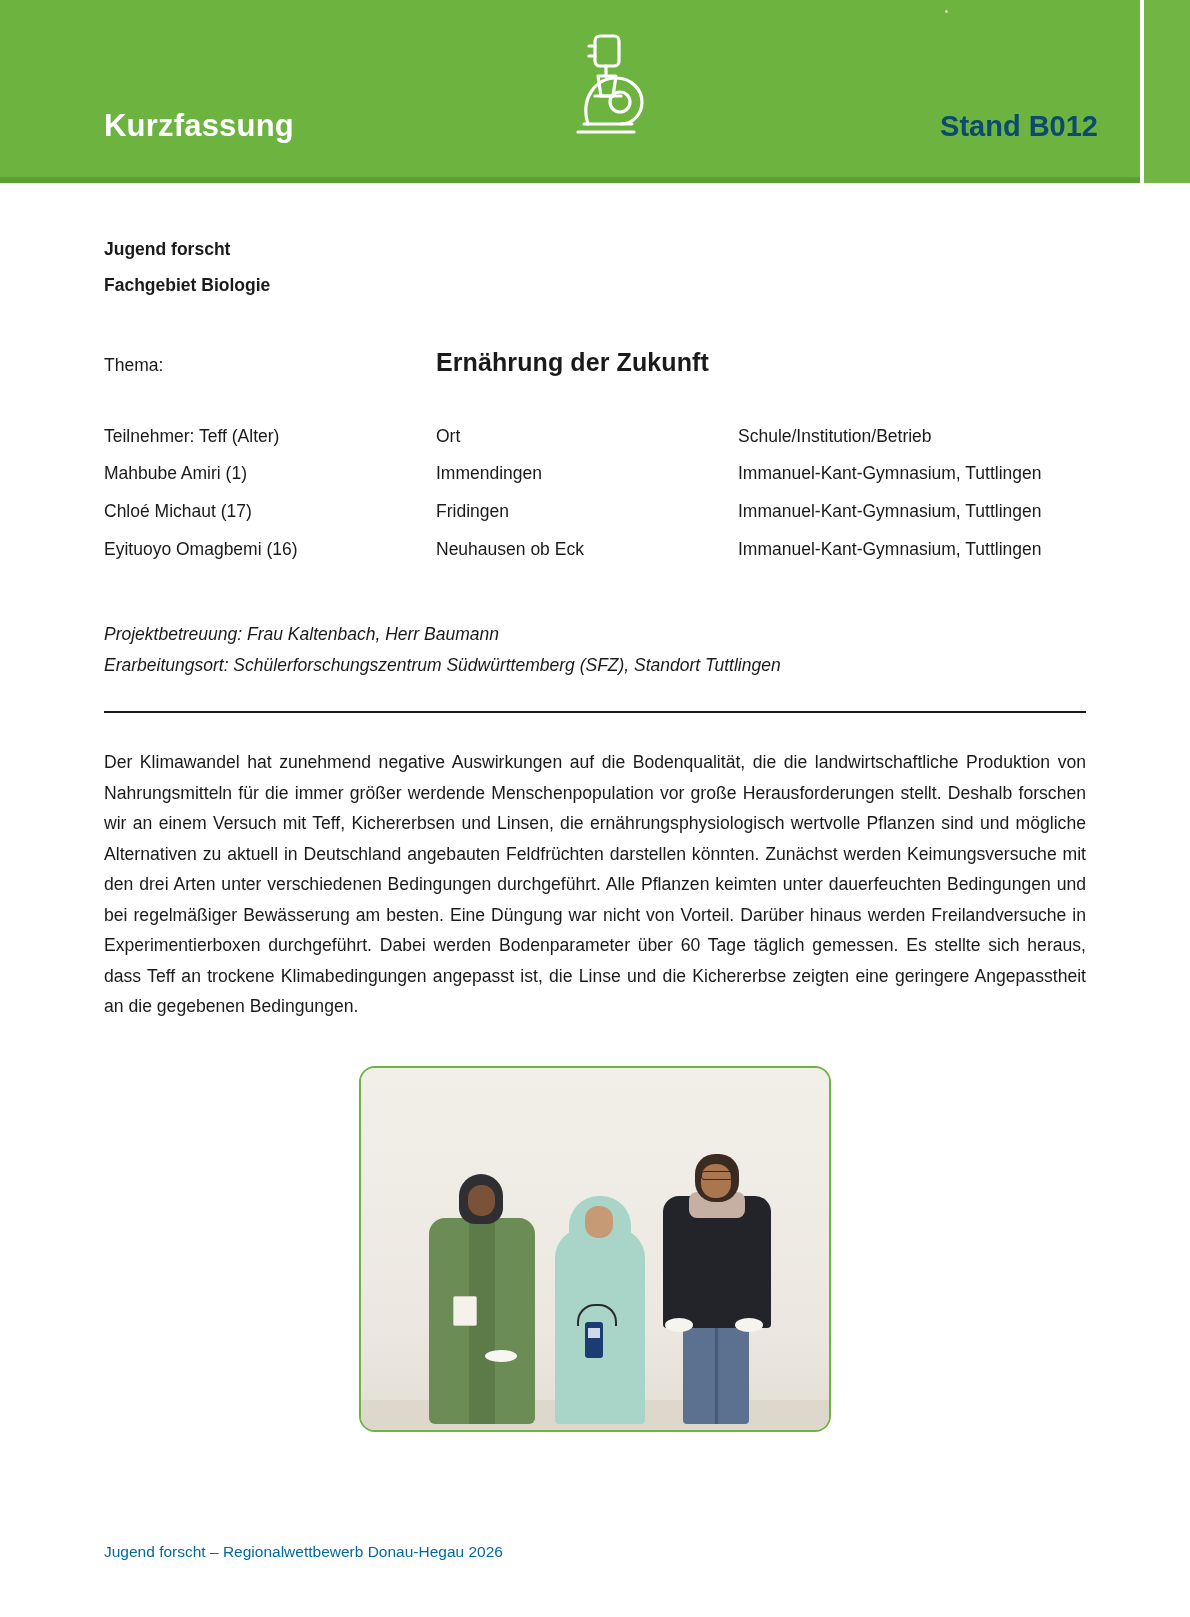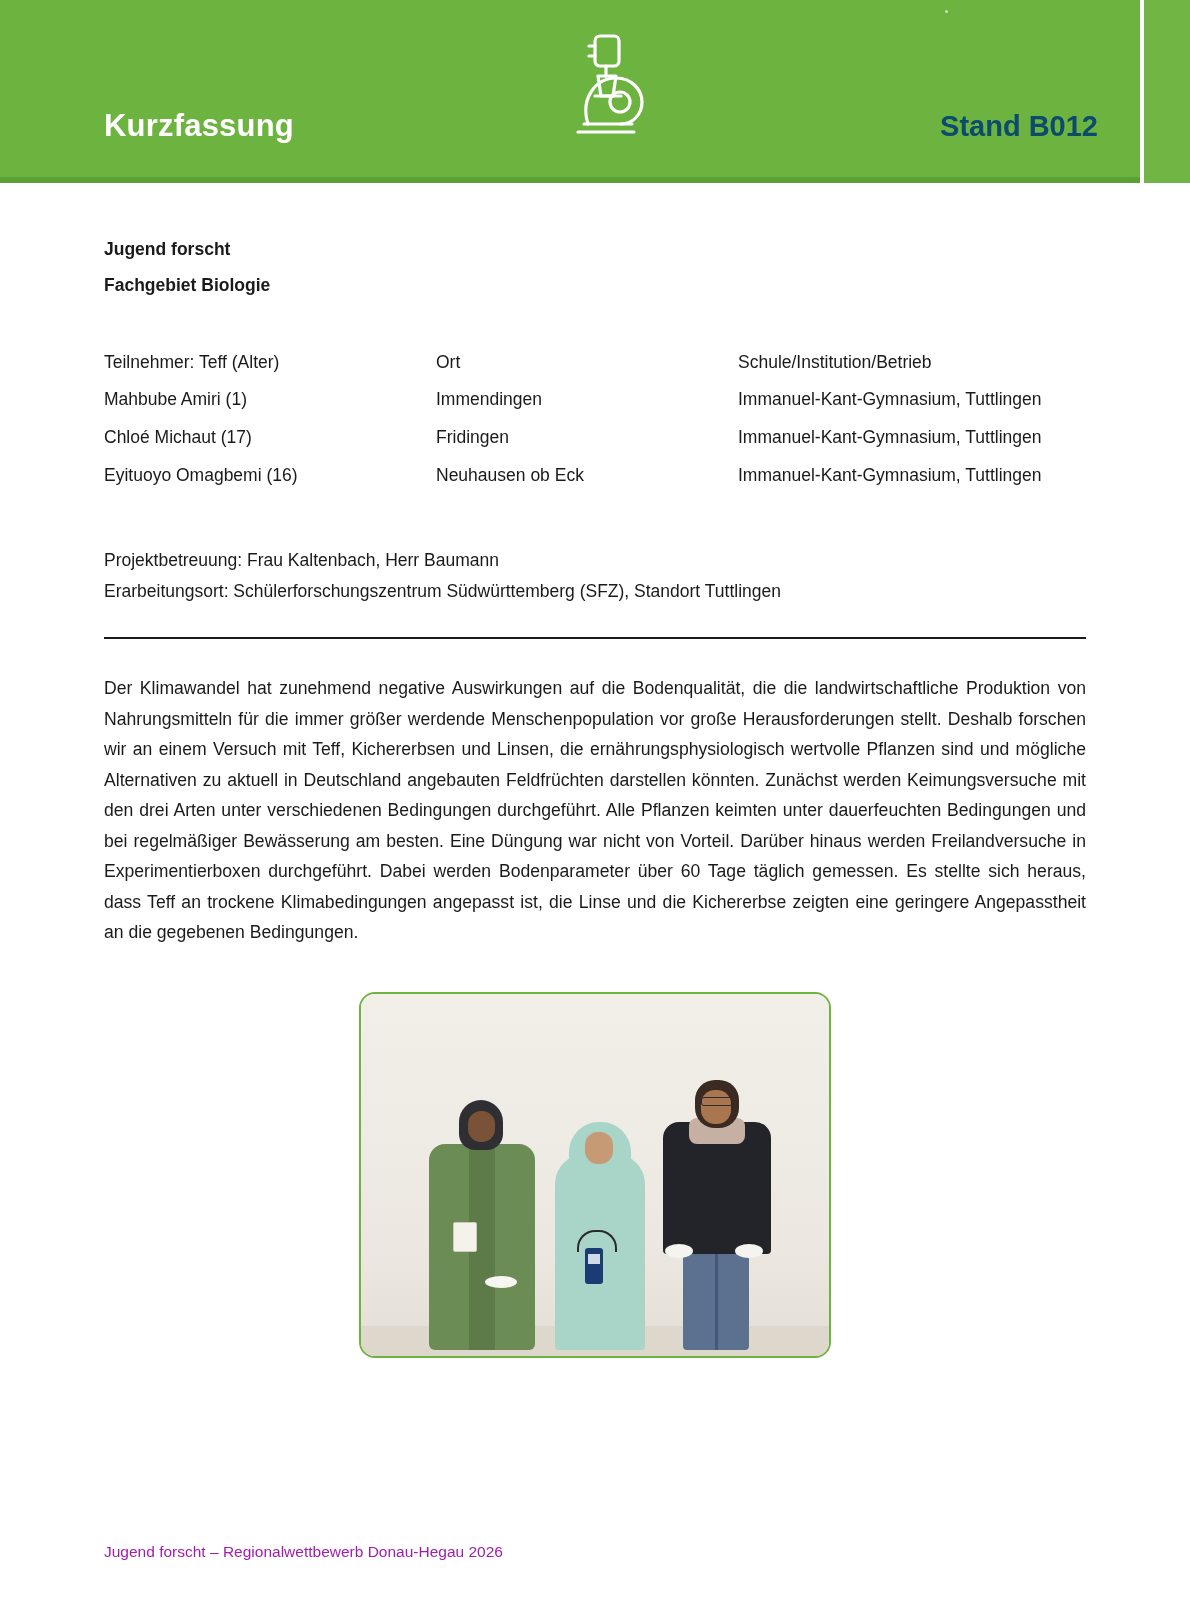--- a/index.html
+++ b/index.html
@@ -131,20 +131,21 @@
     padding: 0 0 0 0;
   }
   .ptable .col-name { width: 332px; }
   .ptable .col-ort  { width: 302px; }
   .ptable .col-schule { width: auto; }
   .ptable tr.header-row td { padding-bottom: 11px; }
   .ptable tr.entry-row td { padding-bottom: 12px; }
 
   .meta-block {
     margin-top: 45px;
+    font-style: italic;
   }
   .meta-line {
     font-size: 17.5px;
     line-height: 31px;
   }
 
   .divider {
     margin-top: 30px;
     border: 0;
     border-top: 2px solid #1a1a1a;
@@ -276,21 +277,21 @@
   .p3 .dish-r {
     position: absolute; bottom: 92px; left: 76px; width: 28px; height: 14px;
     background: #f6f4ef; border-radius: 50%;
   }
 
   .footer {
     position: absolute;
     left: 104px;
     bottom: 56px;
     font-size: 15.5px;
-    color: #a21caf;
+    color: #0369a1;
   }
 </style>
 </head>
 <body>
 
 <div class="header">
   <div class="header-dot"></div>
 
   <div class="header-title">Kurzfassung</div>
 
@@ -314,20 +315,24 @@
 <div class="right-strip"></div>
 <div class="right-strip-inner"></div>
 
 <div class="content">
 
   <div class="org-block">
     <div class="org-line">Jugend forscht</div>
     <div class="org-line">Fachgebiet Biologie</div>
   </div>
 
+  <div class="thema-row">
+    <div class="thema-label">Thema:</div>
+    <div class="thema-value">Ernährung der Zukunft</div>
+  </div>
 
   <table class="ptable">
     <tbody>
       <tr class="header-row">
         <td class="col-name">Teilnehmer: Teff (Alter)</td>
         <td class="col-ort">Ort</td>
         <td class="col-schule">Schule/Institution/Betrieb</td>
       </tr>
       <tr class="entry-row">
         <td class="col-name">Mahbube Amiri (1)</td>

